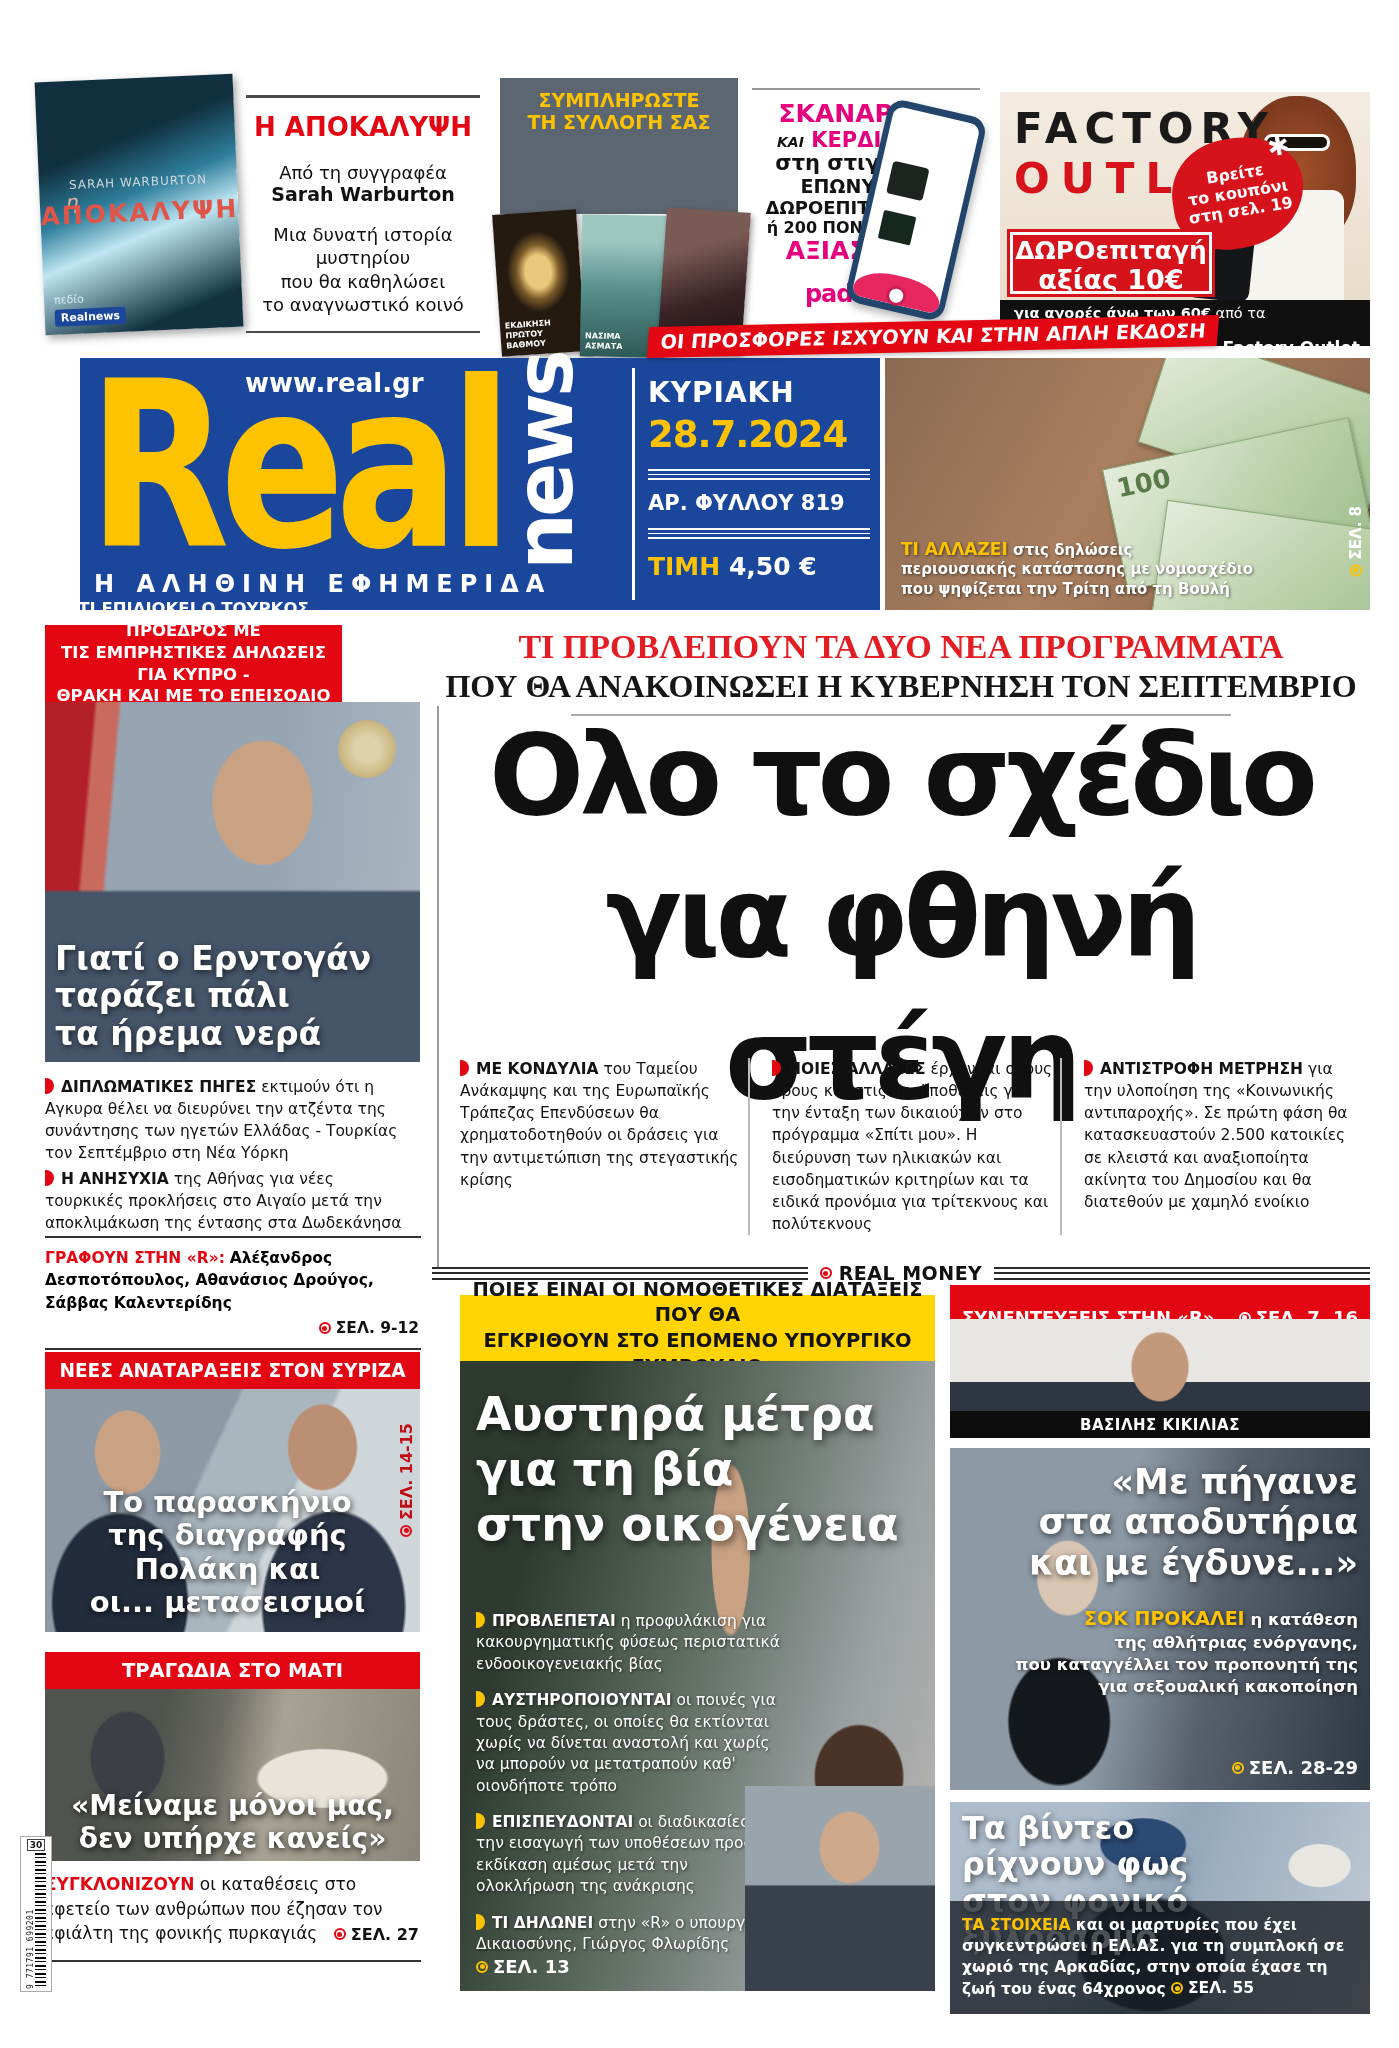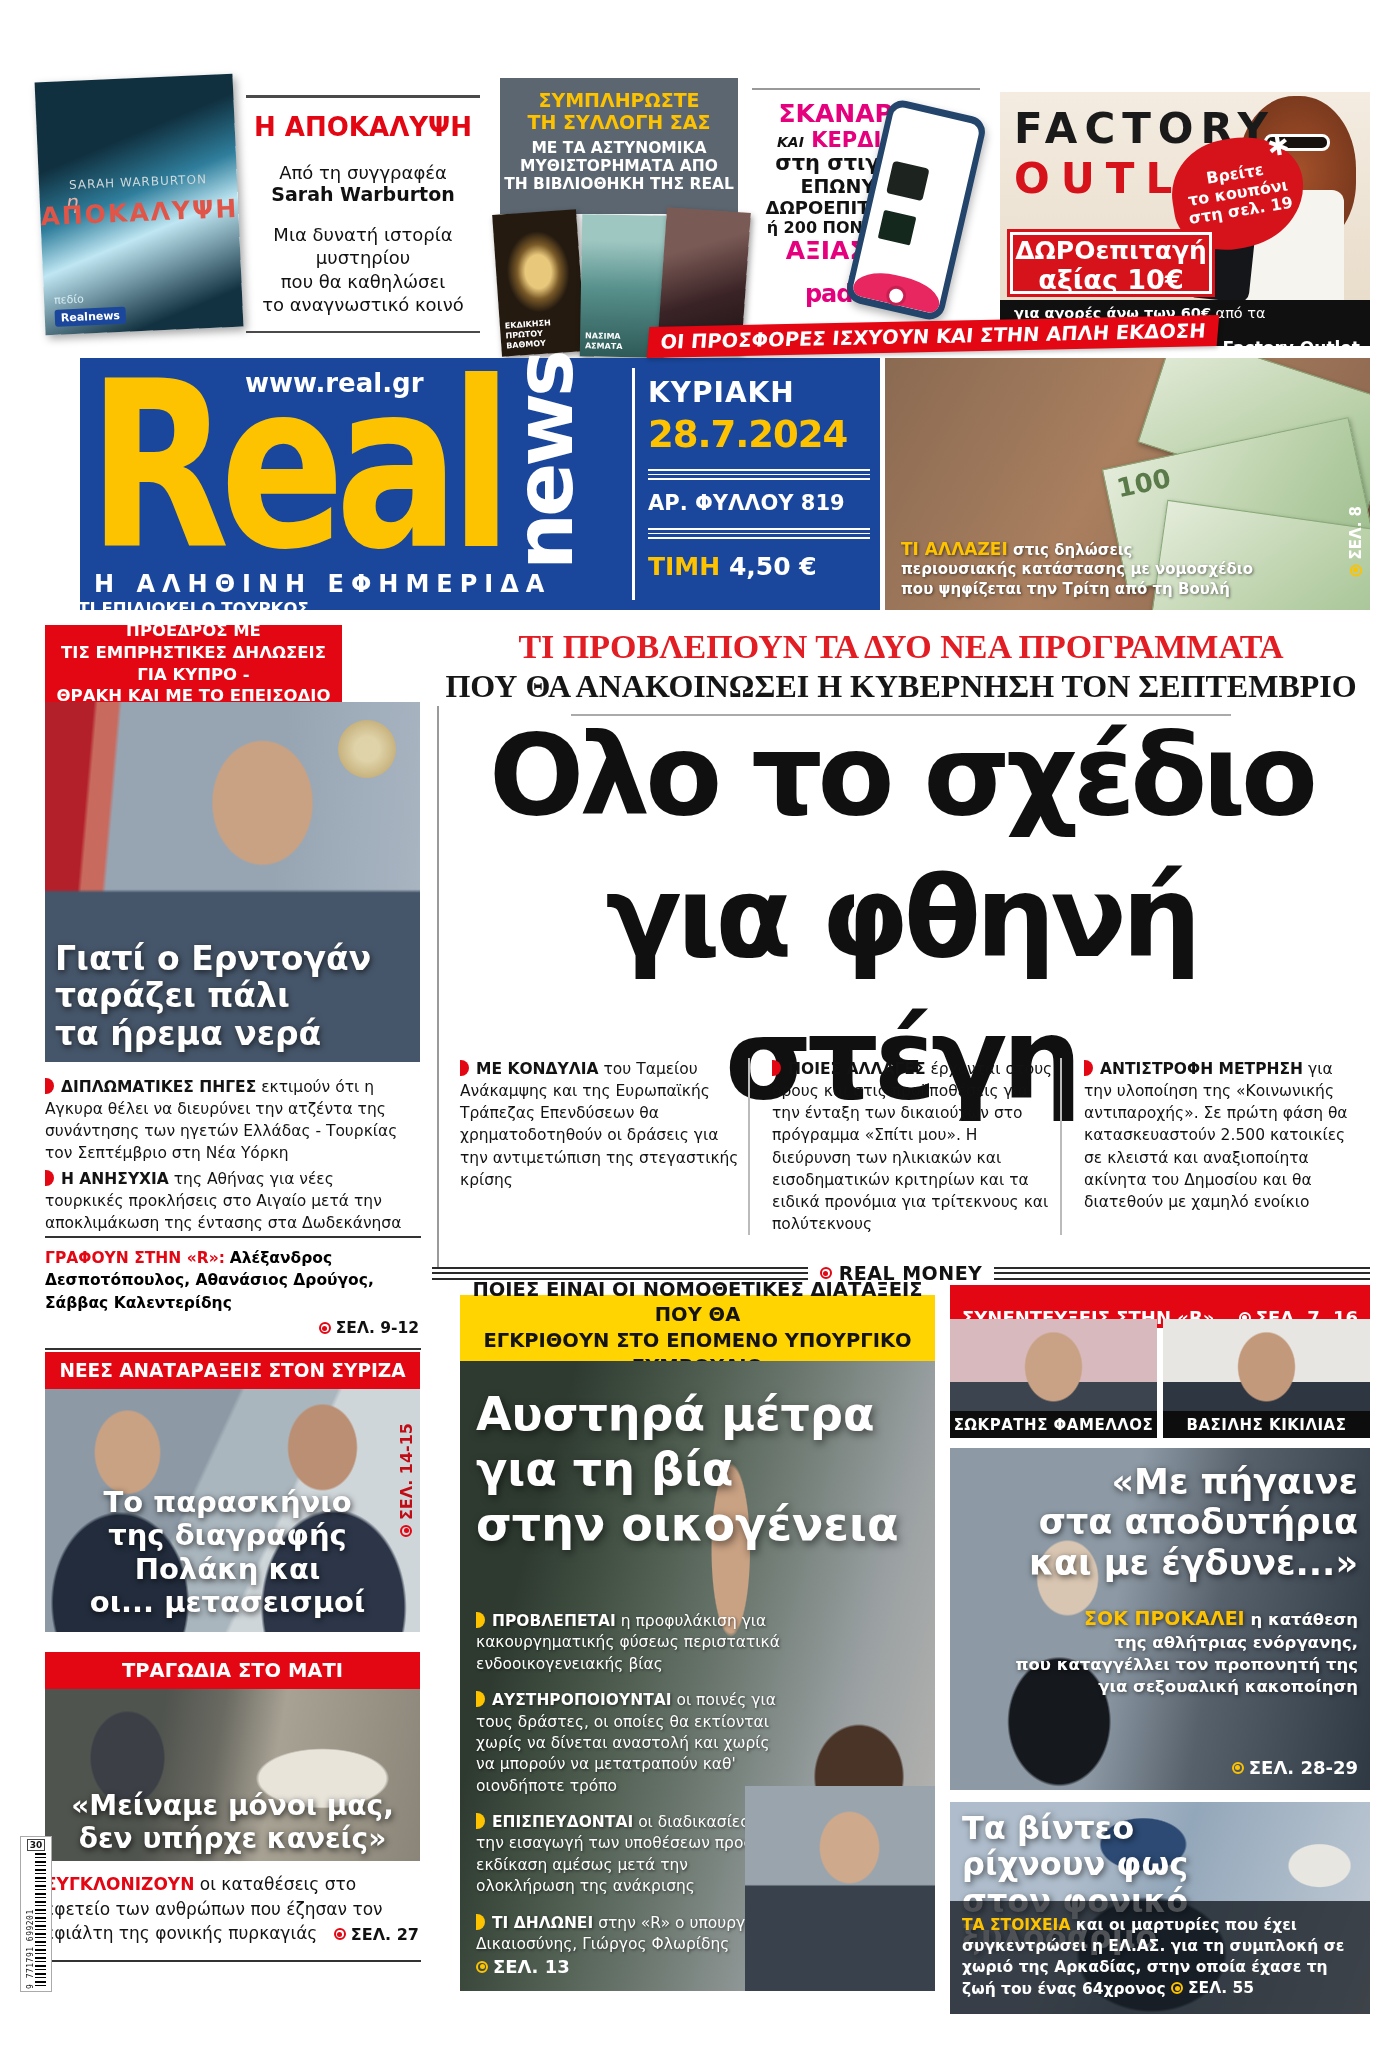--- a/index.html
+++ b/index.html
@@ -181,23 +181,20 @@
     <p class="book-author">Sarah Warburton</p>
     <p class="book-body pl">Μια δυνατή ιστορία
 μυστηρίου
 που θα καθηλώσει
 το αναγνωστικό κοινό</p>
   </div>
 
   <div class="abs collection-box">
     <div class="col-head pl">ΣΥΜΠΛΗΡΩΣΤΕ
 ΤΗ ΣΥΛΛΟΓΗ ΣΑΣ</div>
-    <div class="col-sub pl">ΜΕ ΤΑ ΑΣΤΥΝΟΜΙΚΑ
-ΜΥΘΙΣΤΟΡΗΜΑΤΑ ΑΠΟ
-ΤΗ ΒΙΒΛΙΟΘΗΚΗ ΤΗΣ REAL</div>
   </div>
   <div class="abs mc mc1">
       <span>ΕΚΔΙΚΗΣΗ ΠΡΩΤΟΥ ΒΑΘΜΟΥ</span>
     </div>
   <div class="abs mc mc2">
       <span>ΝΑΣΙΜΑ ΑΣΜΑΤΑ</span>
     </div>
   <div class="abs mc mc3">
       <span>ΕΥΜΕΝΗ</span>
     </div>
@@ -395,24 +392,20 @@
     <span class="label">ΣΥΝΕΝΤΕΥΞΕΙΣ ΣΤΗΝ «R»</span>
     <span class="pg">
         <span class="ring w">
           <i></i>
         </span>
         <span>ΣΕΛ. 7, 16</span>
       </span>
   </div>
   <div class="abs int-photos">
     <div class="int-card">
-      <div class="int-photo ph-famellos"></div>
-      <div class="int-caption">ΣΩΚΡΑΤΗΣ ΦΑΜΕΛΛΟΣ</div>
-    </div>
-    <div class="int-card">
       <div class="int-photo ph-kikilias"></div>
       <div class="int-caption">ΒΑΣΙΛΗΣ ΚΙΚΙΛΙΑΣ</div>
     </div>
   </div>
 
   <div class="abs athlete">
     <div class="at-head pl">«Με πήγαινε
 στα αποδυτήρια
 και με έγδυνε...»</div>
     <p class="at-body pl"><b class="y">ΣΟΚ ΠΡΟΚΑΛΕΙ</b> <span class="pl">η κατάθεση

